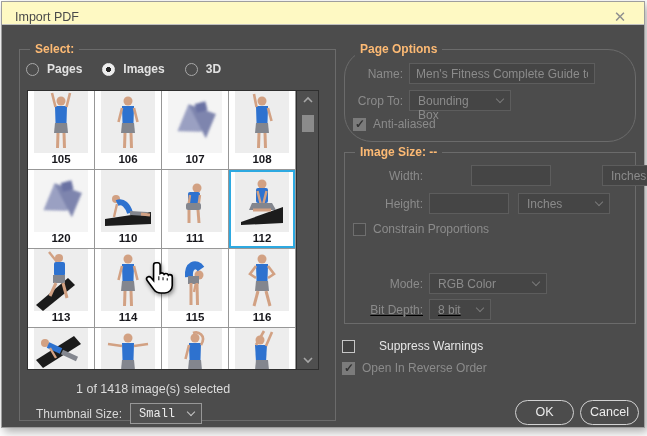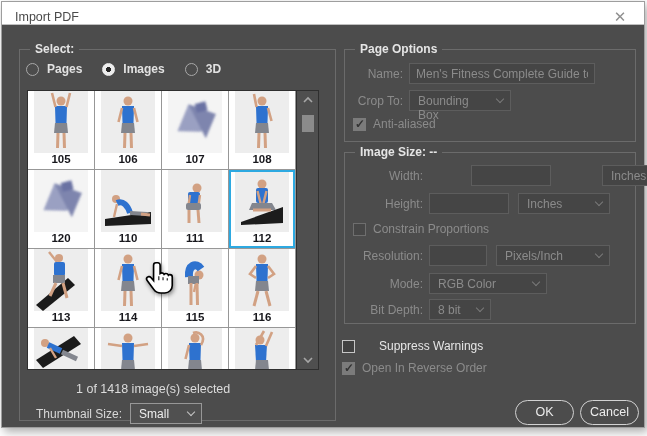--- a/index.html
+++ b/index.html
@@ -2,30 +2,30 @@
 <html><head>
 <meta charset="utf-8">
 <style>
   * { margin:0; padding:0; box-sizing:border-box; }
   html,body { background:#ffffff; }
   body { font-family:"Liberation Sans", sans-serif; font-size:12px; }
   .stage { position:relative; width:647px; height:436px; background:#ffffff; overflow:hidden; }
   .dialog { position:absolute; left:1px; top:1px; width:644px; height:427px;
             border:1px solid #9e9e9e; background:#4c4c4c;
             box-shadow:3px 4px 9px rgba(0,0,0,.32); }
-  .titlebar { position:absolute; left:0; top:0; right:0; height:23px; background:#ffffff;
+  .titlebar { position:absolute; left:0; top:0; right:0; height:23px; background:#fef9c3;
               border-bottom:1px solid #bfbfbf; }
   .title-text { position:absolute; left:13px; top:8px; color:#4a4a4a; font-size:12.5px; }
   .close-btn { position:absolute; right:14px; top:5px; width:20px; height:20px; color:#8f8f8f;
                font-size:15px; line-height:20px; text-align:center; cursor:pointer; }
   .dbody { position:absolute; left:0; top:31px; right:0; bottom:0; background:#4c4c4c; }
 
   .group { position:absolute; border:1px solid #6b6b6b; }
   .legend { position:absolute; top:-8px; left:10px; background:#4c4c4c; padding:0 5px;
-            color:#e5e5e5; font-weight:700; font-size:12px; white-space:nowrap; }
+            color:#fdba74; font-weight:700; font-size:12px; white-space:nowrap; }
 
   
   .grp-select { left:17px; top:16px; width:317px; height:372px; }
   .radio-row { position:absolute; left:6px; top:12px; display:flex; align-items:center; gap:8px; }
   .radio { width:13px; height:13px; border-radius:50%; border:1px solid #a9a9a9; background:#4c4c4c; }
   .radio.sel { border-color:#ededed;
                background:radial-gradient(circle,#262626 0 2.6px,#ededed 2.7px); }
   .radio-label { color:#e2e2e2; font-weight:700; margin-right:12px; }
 
   .grid-wrap { position:absolute; left:7px; top:40px; width:292px; height:280px;
@@ -61,21 +61,21 @@
   .cb { position:relative; width:13px; height:13px; border:1px solid #6e6e6e; background:#474747; flex:none; }
   .cb.enabled { border-color:#c6c6c6; background:#414141; }
   .cb.checked { background:#7b7b7b; border-color:#7b7b7b; }
   .cb.checked::after { content:"\2713"; position:absolute; left:1px; top:-2px; color:#333333;
                        font-size:12px; font-weight:700; }
   .cb-row { position:absolute; display:flex; align-items:center; gap:7px; }
   .cb-label { color:#8b8b8b; }
   .cb-label.lit { color:#e6e6e6; }
 
   
-  .grp-pageopts { left:342px; top:16px; width:292px; height:93px; }
+  .grp-pageopts { left:342px; top:16px; width:292px; height:93px;border-radius:28px; }
   .grp-imgsize { left:342px; top:119px; width:292px; height:172px; }
   .frow { position:absolute; display:flex; align-items:center; gap:6px; }
 
   .btn { position:absolute; height:25px; border:1px solid #d2d2d2; border-radius:13px;
          background:transparent; color:#ececec; text-align:center; line-height:23px;
          font-size:12.5px; cursor:pointer; }
   .btn-ok { left:513px; top:367px; width:59px; }
   .btn-cancel { left:578px; top:367px; width:59px; }
 
   .cursor-overlay { position:absolute; left:139px; top:228px; width:38px; height:42px; z-index:9;
@@ -349,21 +349,21 @@
                   <polyline points="1,2 5,6 9,2" fill="none" stroke="#a6a6a6" stroke-width="1.6"></polyline>
                 </svg>
             </div>
           </div>
         </div>
 
         <div class="status-text">1 of 1418 image(s) selected</div>
 
         <div class="thumbsize-row">
           <span>Thumbnail Size:</span>
-          <div class="dd enabled" style="width:72px;">
+          <div class="dd enabled" style="width:72px;font-family:Liberation Mono, monospace;">
             <span>Small</span>
             <span class="chev"></span>
           </div>
         </div>
       </div>
 
       <div class="group grp-pageopts">
         <span class="legend">Page Options</span>
 
         <div class="frow" style="left:10px; top:13px;">
@@ -404,38 +404,30 @@
             <span>Inches</span>
             <span class="chev"></span>
           </div>
         </div>
 
         <div class="cb-row" style="left:8px; top:69px;">
           <span class="cb"></span>
           <span class="cb-label">Constrain Proportions</span>
         </div>
 
-        <div class="frow" style="left:10px; top:92px;">
-          <span class="row-label" style="width:68px;">Resolution:</span>
-          <input class="tfield" style="width: 58px;" disabled="">
-          <div class="dd" style="width:114px; margin-left:3px;">
-            <span>Pixels/Inch</span>
-            <span class="chev"></span>
-          </div>
-        </div>
 
         <div class="frow" style="left:10px; top:120px;">
           <span class="row-label" style="width:68px;">Mode:</span>
           <div class="dd" style="width:118px;">
             <span>RGB Color</span>
             <span class="chev"></span>
           </div>
         </div>
 
-        <div class="frow" style="left:10px; top:146px;">
+        <div class="frow" style="left:10px; top:146px;text-decoration:underline;">
           <span class="row-label" style="width:68px;">Bit Depth:</span>
           <div class="dd" style="width:62px;">
             <span>8 bit</span>
             <span class="chev"></span>
           </div>
         </div>
       </div>
 
       <div class="cb-row" style="left:340px; top:306px;gap:24px;">
         <span class="cb enabled"></span>

